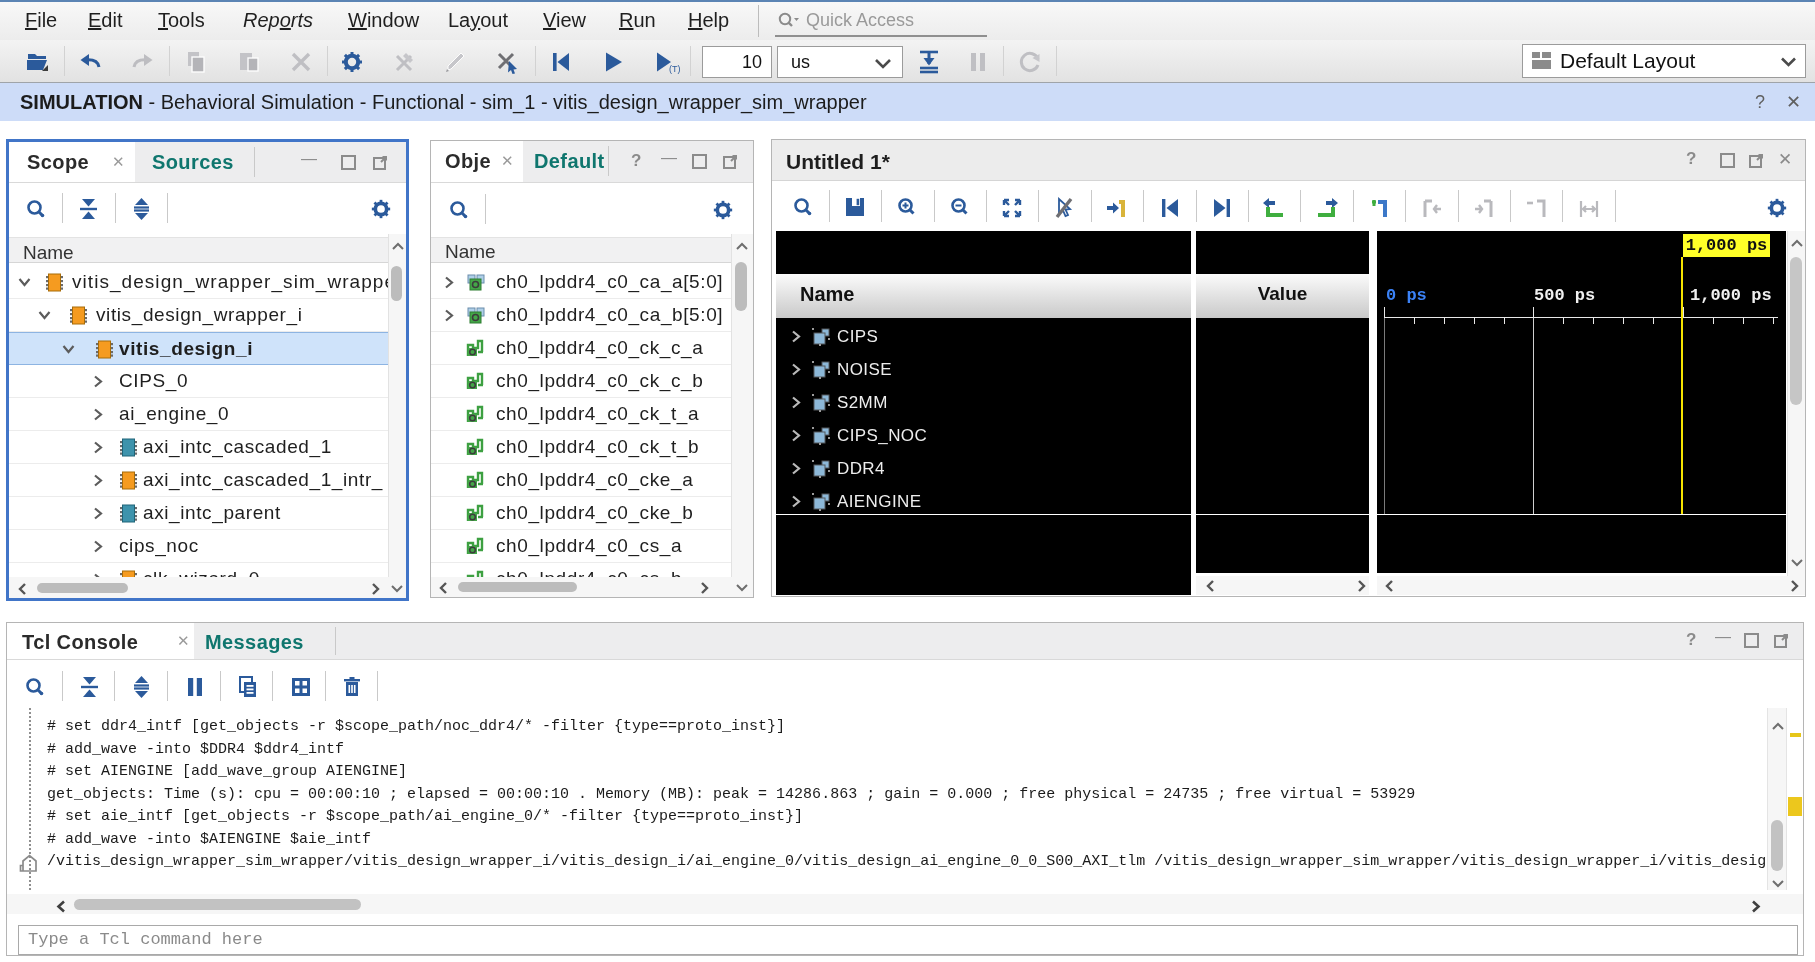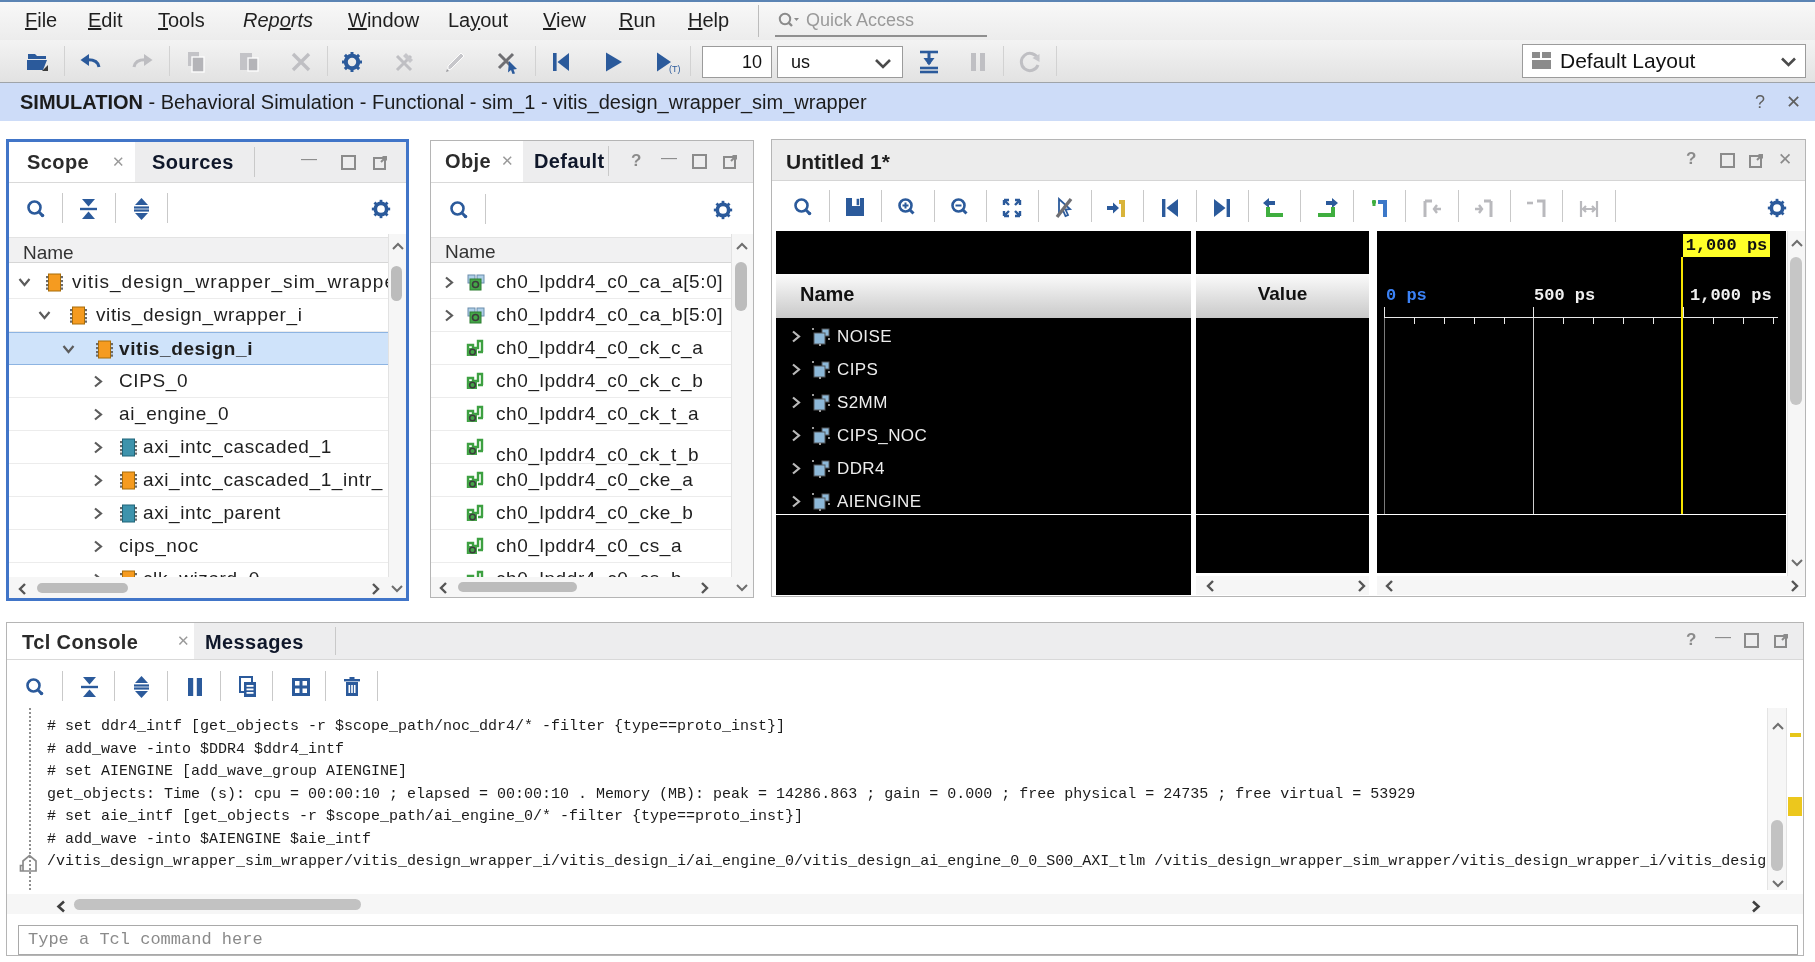--- a/index.html
+++ b/index.html
@@ -3,21 +3,21 @@
 <meta charset="utf-8">
 <style>
 html,body{margin:0;padding:0;}
 body{width:1815px;height:962px;background:#ffffff;font-family:"Liberation Sans",sans-serif;overflow:hidden;position:relative;}
 .abs{position:absolute;}
 svg{display:block;}
 .panel{position:absolute;background:#fff;border:1px solid #b5b5b5;box-sizing:border-box;}
 .tabbar{position:absolute;left:0;top:0;right:0;height:41px;background:#ededee;border-bottom:1px solid #d9d9d9;}
 .tab-active{position:absolute;top:0;height:41px;background:#ffffff;}
 .tabtxt{font-weight:bold;font-size:20px;letter-spacing:0.4px;color:#2b2b2b;position:absolute;top:9px;}
-.tabtxt-i{font-weight:bold;font-size:20px;letter-spacing:0.4px;color:#0f172a;position:absolute;top:9px;}
+.tabtxt-i{font-weight:bold;font-size:20px;letter-spacing:0.4px;color:#0f766e;position:absolute;top:9px;}
 .tclose{position:absolute;top:11px;color:#9a9a9a;font-size:15px;}
 .wicon{position:absolute;color:#8b8b8b;}
 .sep-v{position:absolute;width:1px;background:#c9c9c9;}
 .hdr{position:absolute;background:#f1f1f2;border-top:1px solid #e3e3e3;border-bottom:1px solid #d6d6d6;box-sizing:border-box;}
 .hdrtxt{font-size:19px;color:#333;position:absolute;}
 .treetxt{font-size:19px;color:#1f1f1f;white-space:nowrap;letter-spacing:0.6px;}
 .sbtrack{position:absolute;background:#f6f6f6;}
 .sbthumb{position:absolute;background:#bcbcbc;border-radius:6px;}
 .mono{font-family:"Liberation Mono",monospace;}
 .trow{height:33px;position:relative;border-bottom:1px solid #ececec;box-sizing:border-box;}
@@ -487,21 +487,21 @@
           <circle cx="6.5" cy="13" r="2.8" fill="none" stroke="#3c3c3c" stroke-width="1.5"></circle>
         </svg>
         <div class="treetxt abs" style="left:65px;top:0;line-height:32px;">ch0_lpddr4_c0_ck_t_a</div>
       </div>
     <div class="trow">
         <svg class="abs" style="left:35px;top:7px;" width="19" height="19" viewBox="0 0 19 19">
           <path d="M2 17 L2 6 L7 6 L7 13 M7 9 L12 9 L12 2 L16 2 L16 13 M12 13 L17 13" stroke="#3da041" stroke-width="2.4" fill="none"></path>
           <rect x="2" y="9" width="9" height="8" fill="#44a648"></rect>
           <circle cx="6.5" cy="13" r="2.8" fill="none" stroke="#3c3c3c" stroke-width="1.5"></circle>
         </svg>
-        <div class="treetxt abs" style="left:65px;top:8px;line-height:32px;text-align:center;">ch0_lpddr4_c0_ck_t_b</div>
+        <div class="treetxt abs" style="left:65px;top:0;line-height:32px;text-align:center;">ch0_lpddr4_c0_ck_t_b</div>
       </div>
     <div class="trow">
         <svg class="abs" style="left:35px;top:7px;" width="19" height="19" viewBox="0 0 19 19">
           <path d="M2 17 L2 6 L7 6 L7 13 M7 9 L12 9 L12 2 L16 2 L16 13 M12 13 L17 13" stroke="#3da041" stroke-width="2.4" fill="none"></path>
           <rect x="2" y="9" width="9" height="8" fill="#44a648"></rect>
           <circle cx="6.5" cy="13" r="2.8" fill="none" stroke="#3c3c3c" stroke-width="1.5"></circle>
         </svg>
         <div class="treetxt abs" style="left:65px;top:0;line-height:32px;">ch0_lpddr4_c0_cke_a</div>
       </div>
     <div class="trow">
@@ -682,36 +682,36 @@
         </svg>
         <svg class="abs" style="left:35px;top:7px;" width="20" height="20" viewBox="0 0 20 20">
           <rect x="11" y="2" width="7" height="7" fill="#8db8d8" stroke="#55585c" stroke-width="1"></rect>
           <rect x="3" y="6" width="11" height="11" fill="#8db8d8" stroke="#55585c" stroke-width="1"></rect>
           <g fill="#9b9b9b">
             <rect x="1" y="1" width="2" height="2"></rect>
             <rect x="17" y="11" width="2" height="2"></rect>
             <rect x="8" y="17" width="2" height="2"></rect>
           </g>
         </svg>
-        <div class="abs" style="left:61px;top:0;line-height:33px;font-size:17px;letter-spacing:0.4px;color:#ededed;white-space:nowrap;">NOISE</div>
+        <div class="abs" style="left:61px;top:0;line-height:33px;font-size:17px;letter-spacing:0.4px;color:#ededed;white-space:nowrap;">CIPS</div>
       </div>
 <div class="wrow">
         <svg class="abs" style="left:15px;top:10px;" width="11" height="13" viewBox="0 0 11 13">
           <path d="M2 1.5 L8 6.5 L2 11.5" stroke="#b9b9b9" stroke-width="2.2" fill="none"></path>
         </svg>
         <svg class="abs" style="left:35px;top:7px;" width="20" height="20" viewBox="0 0 20 20">
           <rect x="11" y="2" width="7" height="7" fill="#8db8d8" stroke="#55585c" stroke-width="1"></rect>
           <rect x="3" y="6" width="11" height="11" fill="#8db8d8" stroke="#55585c" stroke-width="1"></rect>
           <g fill="#9b9b9b">
             <rect x="1" y="1" width="2" height="2"></rect>
             <rect x="17" y="11" width="2" height="2"></rect>
             <rect x="8" y="17" width="2" height="2"></rect>
           </g>
         </svg>
-        <div class="abs" style="left:61px;top:0;line-height:33px;font-size:17px;letter-spacing:0.4px;color:#ededed;white-space:nowrap;">CIPS</div>
+        <div class="abs" style="left:61px;top:0;line-height:33px;font-size:17px;letter-spacing:0.4px;color:#ededed;white-space:nowrap;">NOISE</div>
       </div>
 <div class="wrow">
         <svg class="abs" style="left:15px;top:10px;" width="11" height="13" viewBox="0 0 11 13">
           <path d="M2 1.5 L8 6.5 L2 11.5" stroke="#b9b9b9" stroke-width="2.2" fill="none"></path>
         </svg>
         <svg class="abs" style="left:35px;top:7px;" width="20" height="20" viewBox="0 0 20 20">
           <rect x="11" y="2" width="7" height="7" fill="#8db8d8" stroke="#55585c" stroke-width="1"></rect>
           <rect x="3" y="6" width="11" height="11" fill="#8db8d8" stroke="#55585c" stroke-width="1"></rect>
           <g fill="#9b9b9b">
             <rect x="1" y="1" width="2" height="2"></rect>

